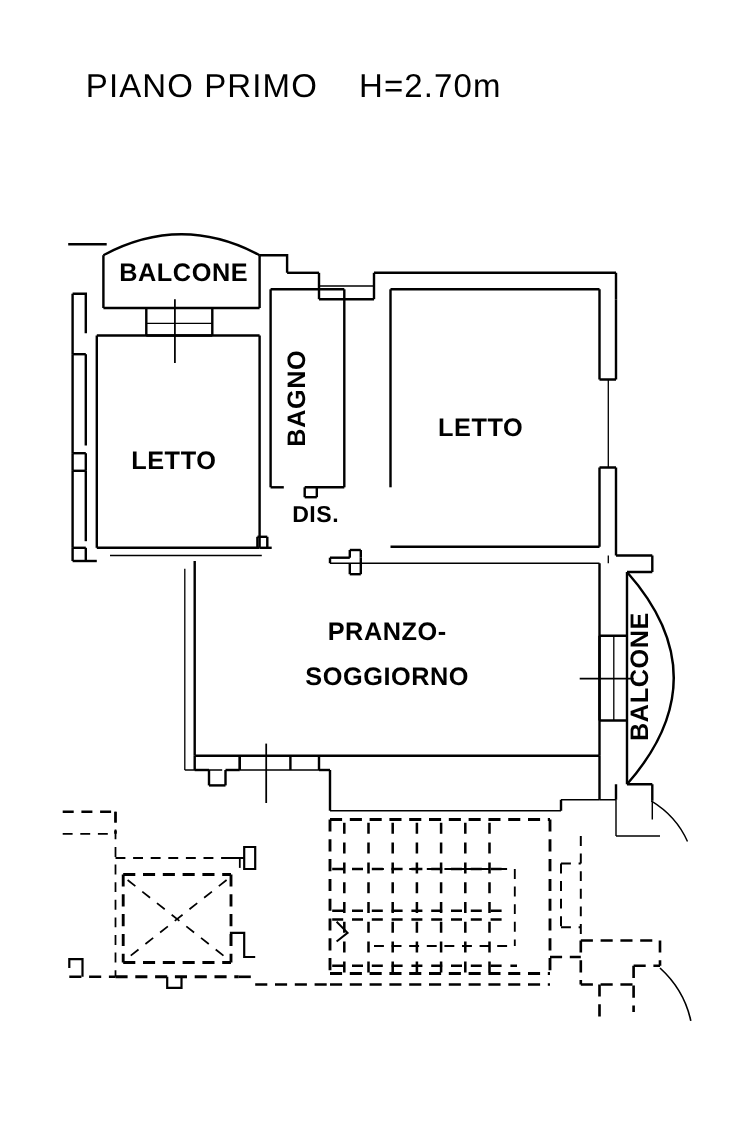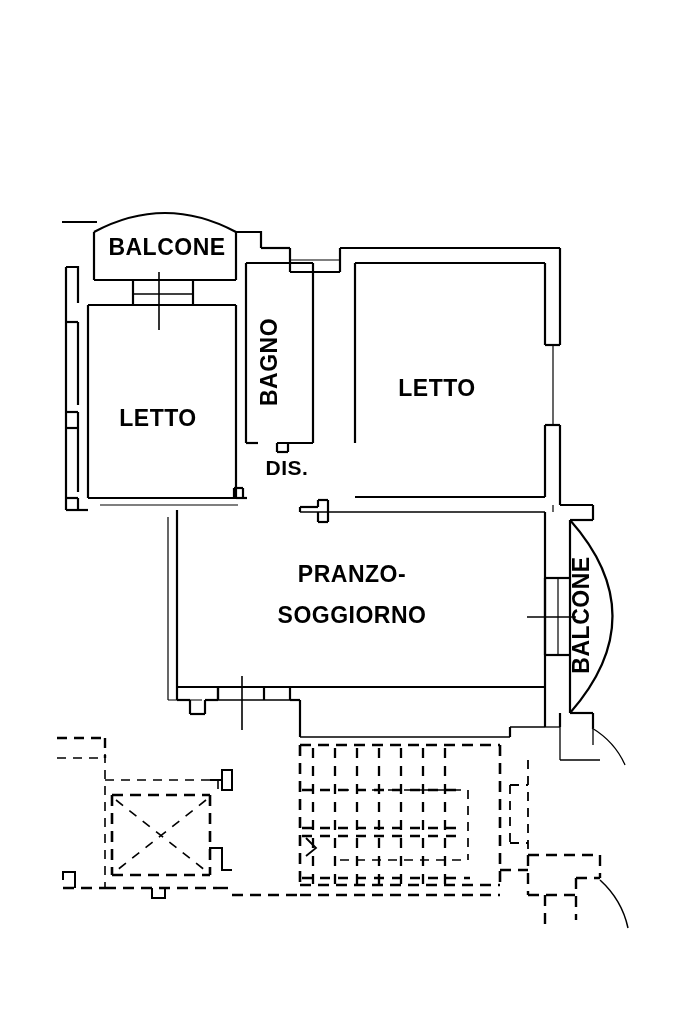--- a/index.html
+++ b/index.html
@@ -51,20 +51,21 @@
   }
   .room-label.small {
     font-size: 21px;
   }
 </style>
 </head>
 <body>
 
 <div id="plan-root">
 
+  <div id="plan-title">PIANO PRIMO    H=2.70m</div>
 
   <svg id="plan-svg" viewBox="0 0 683 1024">
 
     <g fill="none" stroke="#000000" stroke-width="2.2" stroke-linecap="butt" stroke-linejoin="miter">
 
       <g>
 
         <path d="M 94 232 Q 165 194 236 232" stroke-width="2.2"></path>
 
         <path d="M 94 232 L 94 280"></path>

